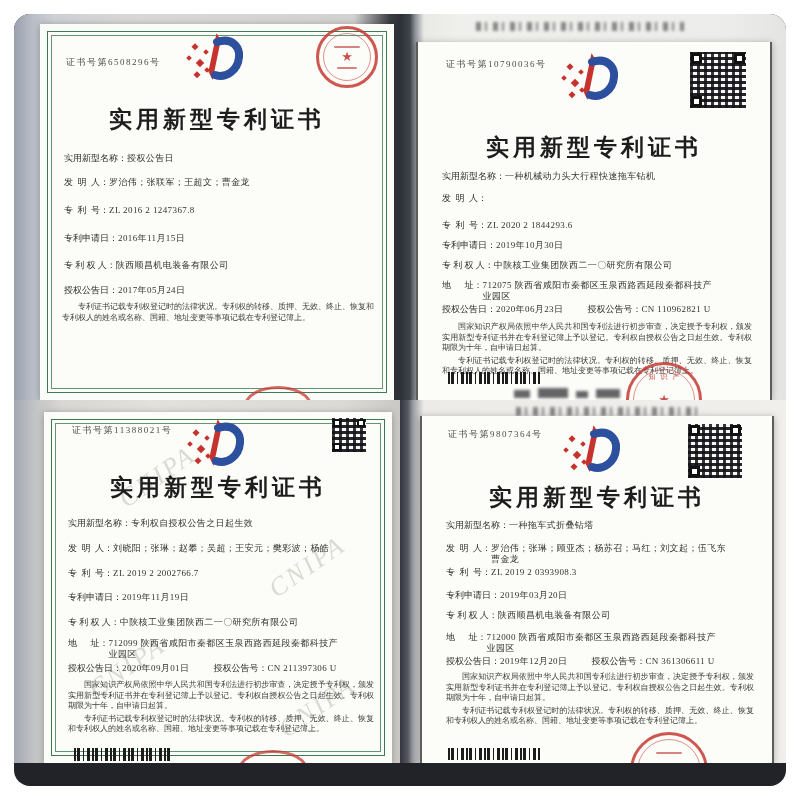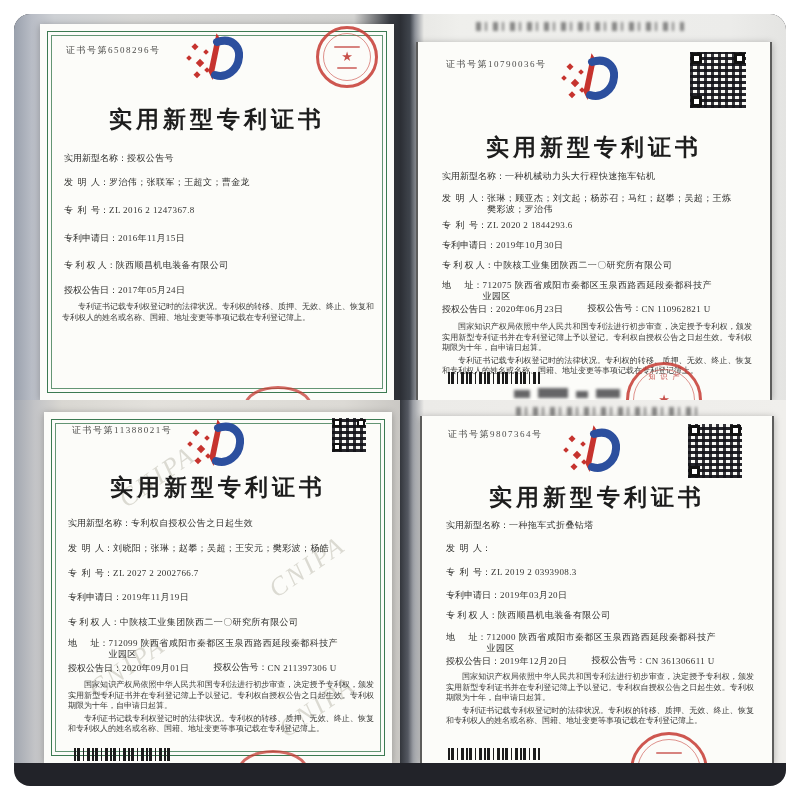--- a/index.html
+++ b/index.html
@@ -16,21 +16,21 @@
   .cert.lines{border-left:2px solid #5d5d5c;border-right:2px solid #5d5d5c;}
   .certno{position:absolute;font-size:9px;letter-spacing:1.5px;color:#4a4a48;white-space:nowrap;}
   .title{position:absolute;left:0;right:0;text-align:center;font-weight:bold;font-size:23px;letter-spacing:4px;color:#1d1d1d;}
   .logo{position:absolute;}
   .frow{position:absolute;left:24px;right:16px;display:flex;font-size:9px;color:#30302e;line-height:11px;white-space:nowrap;}
   .lbl{flex:0 0 auto;white-space:pre;color:#2c2c2a;}
   .val{letter-spacing:.4px;color:#333331;}
   .vwrap{display:flex;flex-direction:column;}
   .paras{position:absolute;font-size:8px;line-height:10.5px;color:#3b3b39;text-align:justify;}
   .paras p{margin:0 0 2px;text-indent:2em;}
-  .g2{margin-left:24px;font-family:Liberation Mono, monospace;}
+  .g2{margin-left:24px;}
   .qr{position:absolute;background-color:#f7f7f4;background-image:repeating-linear-gradient(0deg,rgba(18,18,24,.92) 0 3px,transparent 3px 6px),repeating-linear-gradient(90deg,rgba(18,18,24,.85) 0 3px,transparent 3px 7px);filter:blur(.4px);}
   .qr .f{position:absolute;width:11px;height:11px;border:3px solid #111;background:#fff;box-sizing:border-box;}
   .qr .f1{left:1px;top:1px;} .qr .f2{right:1px;top:1px;} .qr .f3{left:1px;bottom:1px;}
   .qr.sm .f{width:8px;height:8px;border-width:2px;}
   .seal{position:absolute;border-radius:50%;border:3px solid rgba(197,57,50,.85);box-sizing:border-box;}
   .seal .s-inner{position:absolute;inset:4px;border-radius:50%;border:1px solid rgba(197,57,50,.55);}
   .seal .s-star{position:absolute;left:50%;top:50%;transform:translate(-50%,-55%);color:rgba(190,50,45,.85);font-size:13px;font-family:"DejaVu Sans",sans-serif;}
   .seal .s-arc-txt{position:absolute;left:0;right:0;top:7px;text-align:center;font-size:7px;letter-spacing:5px;color:rgba(190,50,45,.9);text-indent:5px;}
   .seal .s-dash1,.seal .s-dash2{position:absolute;left:50%;transform:translateX(-50%);height:2px;background:rgba(190,50,45,.6);border-radius:1px;}
   .seal .s-dash1{top:17px;width:26px;} .seal .s-dash2{top:38px;width:20px;}
@@ -43,21 +43,21 @@
 </style>
 </head>
 <body>
 
 <div class="collage">
 
   <div class="photo" id="ph-tl">
     <div class="cert green" style="left:26px;top:10px;width:354px;height:376px;">
       <div class="gb1"></div>
       <div class="gb2"></div>
-      <div class="certno" style="left:26px;top:20px;">证书号第6508296号</div>
+      <div class="certno" style="left:26px;top:32px;">证书号第6508296号</div>
       <div class="logo" style="left:143px;top:6px;">
         <svg width="60" height="56" viewBox="0 0 60 56">
           <path d="M31 3 L36 9 L32 50 L27 42 Z" fill="#c6332e" transform="rotate(6 30 27)"></path>
           <path d="M34 12 C49 7 57 17 56 27 C55 40 43 49 32 45" fill="none" stroke="#2c4f9e" stroke-width="8" stroke-linecap="round"></path>
           <g fill="#c6332e">
             <rect x="10" y="14" width="5" height="5" transform="rotate(45 12 16)"></rect>
             <rect x="4" y="26" width="4" height="4" transform="rotate(45 6 28)"></rect>
             <rect x="14" y="30" width="6" height="6" transform="rotate(45 17 33)"></rect>
             <rect x="21" y="20" width="4" height="4" transform="rotate(45 23 22)"></rect>
             <rect x="12" y="42" width="5" height="5" transform="rotate(45 14 44)"></rect>
@@ -67,21 +67,21 @@
       </div>
       <div class="seal" style="left:276px;top:2px;width:62px;height:62px;">
         <span class="s-inner"></span>
         <span class="s-dash1"></span>
         <span class="s-dash2"></span>
         <span class="s-star">★</span>
       </div>
       <div class="title" style="top:80px;">实用新型专利证书</div>
       <div class="frow" style="top:129px;">
           <span class="lbl">实用新型名称：</span>
-          <span class="val">授权公告号</span>
+          <span class="val">授权公告日</span>
         </div>
       <div class="frow" style="top:153px;">
           <span class="lbl">发  明  人：</span>
           <span class="val">罗治伟；张联军；王超文；曹金龙</span>
         </div>
       <div class="frow" style="top:181px;">
           <span class="lbl">专  利  号：</span>
           <span class="val">ZL 2016 2 1247367.8</span>
         </div>
       <div class="frow" style="top:209px;">
@@ -127,24 +127,20 @@
           <i class="f f3"></i>
         </div>
       <div class="title" style="top:90px;">实用新型专利证书</div>
       <div class="frow" style="top:101px;top:121px;"></div>
       <div class="frow" style="top:129px;">
           <span class="lbl">实用新型名称：</span>
           <span class="val">一种机械动力头大行程快速拖车钻机</span>
         </div>
       <div class="frow" style="top:151px;">
           <span class="lbl">发  明  人：</span>
-          <span class="vwrap">
-            <span class="val">张琳；顾亚杰；刘文起；杨苏召；马红；赵攀；吴超；王炼</span>
-            <span class="val">樊彩波；罗治伟</span>
-          </span>
         </div>
       <div class="frow" style="top:178px;">
           <span class="lbl">专  利  号：</span>
           <span class="val">ZL 2020 2 1844293.6</span>
         </div>
       <div class="frow" style="top:198px;">
           <span class="lbl">专利申请日：</span>
           <span class="val">2019年10月30日</span>
         </div>
       <div class="frow" style="top:218px;">
@@ -215,21 +211,21 @@
       <div class="frow" style="top:106px;">
           <span class="lbl">实用新型名称：</span>
           <span class="val">专利权自授权公告之日起生效</span>
         </div>
       <div class="frow" style="top:131px;">
           <span class="lbl">发  明  人：</span>
           <span class="val">刘晓阳；张琳；赵攀；吴超；王安元；樊彩波；杨皓</span>
         </div>
       <div class="frow" style="top:156px;">
           <span class="lbl">专  利  号：</span>
-          <span class="val">ZL 2027 2 2002766.7</span>
+          <span class="val">ZL 2019 2 2002766.7</span>
         </div>
       <div class="frow" style="top:180px;">
           <span class="lbl">专利申请日：</span>
           <span class="val">2019年11月19日</span>
         </div>
       <div class="frow" style="top:205px;">
           <span class="lbl">专 利 权 人：</span>
           <span class="val">中陕核工业集团陕西二一〇研究所有限公司</span>
         </div>
       <div class="frow" style="top:226px;">
@@ -277,20 +273,24 @@
           <i class="f f2"></i>
           <i class="f f3"></i>
         </div>
       <div class="title" style="top:66px;">实用新型专利证书</div>
       <div class="frow" style="top:104px;">
           <span class="lbl">实用新型名称：</span>
           <span class="val">一种拖车式折叠钻塔</span>
         </div>
       <div class="frow" style="top:127px;">
           <span class="lbl">发  明  人：</span>
+          <span class="vwrap">
+            <span class="val">罗治伟；张琳；顾亚杰；杨苏召；马红；刘文起；伍飞东</span>
+            <span class="val">曹金龙</span>
+          </span>
         </div>
       <div class="frow" style="top:151px;">
           <span class="lbl">专  利  号：</span>
           <span class="val">ZL 2019 2 0393908.3</span>
         </div>
       <div class="frow" style="top:174px;">
           <span class="lbl">专利申请日：</span>
           <span class="val">2019年03月20日</span>
         </div>
       <div class="frow" style="top:194px;">

